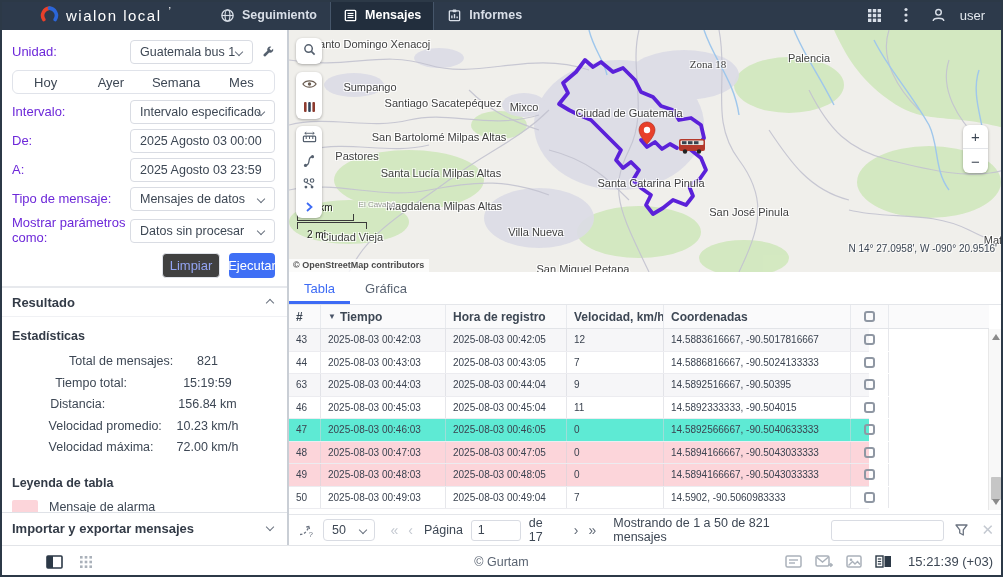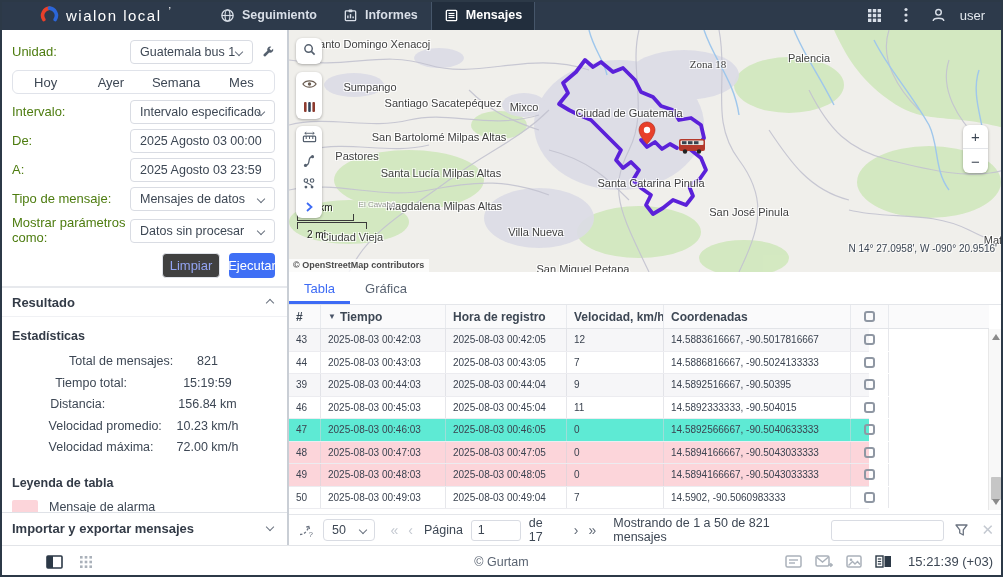--- a/index.html
+++ b/index.html
@@ -17,21 +17,21 @@
   .nav-tab { display:flex; align-items:center; gap:7px; padding:0 13px; font-size:12.5px; font-weight:700; color:#d9dfe8; cursor:default; }
   .nav-tab.active { background:#222e3d; box-shadow:inset 1px 0 0 #46566a, inset -1px 0 0 #46566a; color:#fff; }
   .topbar-right { margin-left:auto; display:flex; align-items:center; margin-right:14px; }
   .tb-icon { display:flex; align-items:center; justify-content:center; padding:0 11px; height:30px; }
   .user-label { font-size:13px; color:#e3e8ee; margin-left:2px; margin-right:4px; }
 
   
   .sidebar { position:absolute; top:30px; left:0; width:288px; height:515px; background:#fff; border-right:1px solid #c9ced5; z-index:4; }
   .form { padding:10px 12px 0; }
   .frow { display:flex; align-items:center; margin-bottom:5px; min-height:24px; }
-  .frow .flabel { width:118px; font-size:13px; color:#4d7c0f; line-height:1.15; }
+  .frow .flabel { width:118px; font-size:13px; color:#6d28d9; line-height:1.15; }
   .control { flex:1; height:24px; border:1px solid #d9dce3; border-radius:4px; background:#fff; font-size:12.5px; color:#3d4754; display:flex; align-items:center; padding:0 9px; position:relative; white-space:nowrap; overflow:hidden; }
   .select { padding-right:22px; }
   .chev { position:absolute; right:10px; top:8px; width:6px; height:6px; border-right:1.5px solid #6b7380; border-bottom:1.5px solid #6b7380; transform:rotate(45deg); }
   .chev.up { transform:rotate(-135deg); top:11px; }
   .wrench { margin-left:8px; display:flex; align-items:center; }
   .seg { display:flex; border:1px solid #e0e3ea; border-radius:6px; height:24px; margin:6px 0 6px; overflow:hidden; }
   .seg span { flex:1; text-align:center; line-height:23px; font-size:13px; color:#3d4754; }
   .btns { display:flex; justify-content:flex-end; gap:9px; margin-top:7px; }
   .btn { height:25px; border-radius:4px; font-size:13px; display:flex; align-items:center; justify-content:center; font-family:inherit; }
   .btn-clear { width:58px; background:#404040; border:1px solid #e0e3ea; color:#93a4f2; }
@@ -123,38 +123,38 @@
     </div>
     <nav class="nav">
       <div class="nav-tab">
         <svg width="15" height="15" viewBox="0 0 16 16">
           <circle cx="8" cy="8" r="6" fill="none" stroke="#d9dfe8" stroke-width="1.4"></circle>
           <ellipse cx="8" cy="8" rx="2.6" ry="6" fill="none" stroke="#d9dfe8" stroke-width="1.2"></ellipse>
           <line x1="2" y1="8" x2="14" y2="8" stroke="#d9dfe8" stroke-width="1.2"></line>
         </svg>
         <span>Seguimiento</span>
       </div>
+      <div class="nav-tab active">
+        <svg width="15" height="15" viewBox="0 0 16 16">
+          <rect x="2.5" y="2.5" width="11" height="11" rx="1" fill="none" stroke="#fff" stroke-width="1.4"></rect>
+          <line x1="4.8" y1="5.8" x2="11.2" y2="5.8" stroke="#fff" stroke-width="1.2"></line>
+          <line x1="4.8" y1="8" x2="11.2" y2="8" stroke="#fff" stroke-width="1.2"></line>
+          <line x1="4.8" y1="10.2" x2="11.2" y2="10.2" stroke="#fff" stroke-width="1.2"></line>
+        </svg>
+        <span>Mensajes</span>
+      </div>
       <div class="nav-tab">
         <svg width="15" height="15" viewBox="0 0 16 16">
           <rect x="2.5" y="3" width="11" height="10.5" rx="1" fill="none" stroke="#d9dfe8" stroke-width="1.4"></rect>
           <rect x="6" y="1.5" width="4" height="3" rx="0.8" fill="#d9dfe8"></rect>
           <line x1="5.2" y1="11" x2="5.2" y2="8" stroke="#d9dfe8" stroke-width="1.5"></line>
           <line x1="8" y1="11" x2="8" y2="6.5" stroke="#d9dfe8" stroke-width="1.5"></line>
           <line x1="10.8" y1="11" x2="10.8" y2="9" stroke="#d9dfe8" stroke-width="1.5"></line>
         </svg>
         <span>Informes</span>
-      </div>
-      <div class="nav-tab active">
-        <svg width="15" height="15" viewBox="0 0 16 16">
-          <rect x="2.5" y="2.5" width="11" height="11" rx="1" fill="none" stroke="#fff" stroke-width="1.4"></rect>
-          <line x1="4.8" y1="5.8" x2="11.2" y2="5.8" stroke="#fff" stroke-width="1.2"></line>
-          <line x1="4.8" y1="8" x2="11.2" y2="8" stroke="#fff" stroke-width="1.2"></line>
-          <line x1="4.8" y1="10.2" x2="11.2" y2="10.2" stroke="#fff" stroke-width="1.2"></line>
-        </svg>
-        <span>Mensajes</span>
       </div>
     </nav>
     <div class="topbar-right">
       <span class="tb-icon">
         <svg width="15" height="15" viewBox="0 0 15 15">
           <g fill="#d9dfe8">
             <rect x="1" y="1" width="3.4" height="3.4"></rect>
               <rect x="5.8" y="1" width="3.4" height="3.4"></rect>
               <rect x="10.6" y="1" width="3.4" height="3.4"></rect>
             <rect x="1" y="5.8" width="3.4" height="3.4"></rect>
@@ -503,21 +503,21 @@
           <div>2025-08-03 00:43:03</div>
           <div>2025-08-03 00:43:05</div>
           <div>7</div>
           <div>14.5886816667, -90.5024133333</div>
           <div class="cbcell">
             <span class="cb"></span>
           </div>
         </div>
 
         <div class="trow row-odd">
-          <div>39</div>
+          <div>63</div>
           <div>2025-08-03 00:44:03</div>
           <div>2025-08-03 00:44:04</div>
           <div>9</div>
           <div>14.5892516667, -90.50395</div>
           <div class="cbcell">
             <span class="cb"></span>
           </div>
         </div>
 
         <div class="trow row-even">

